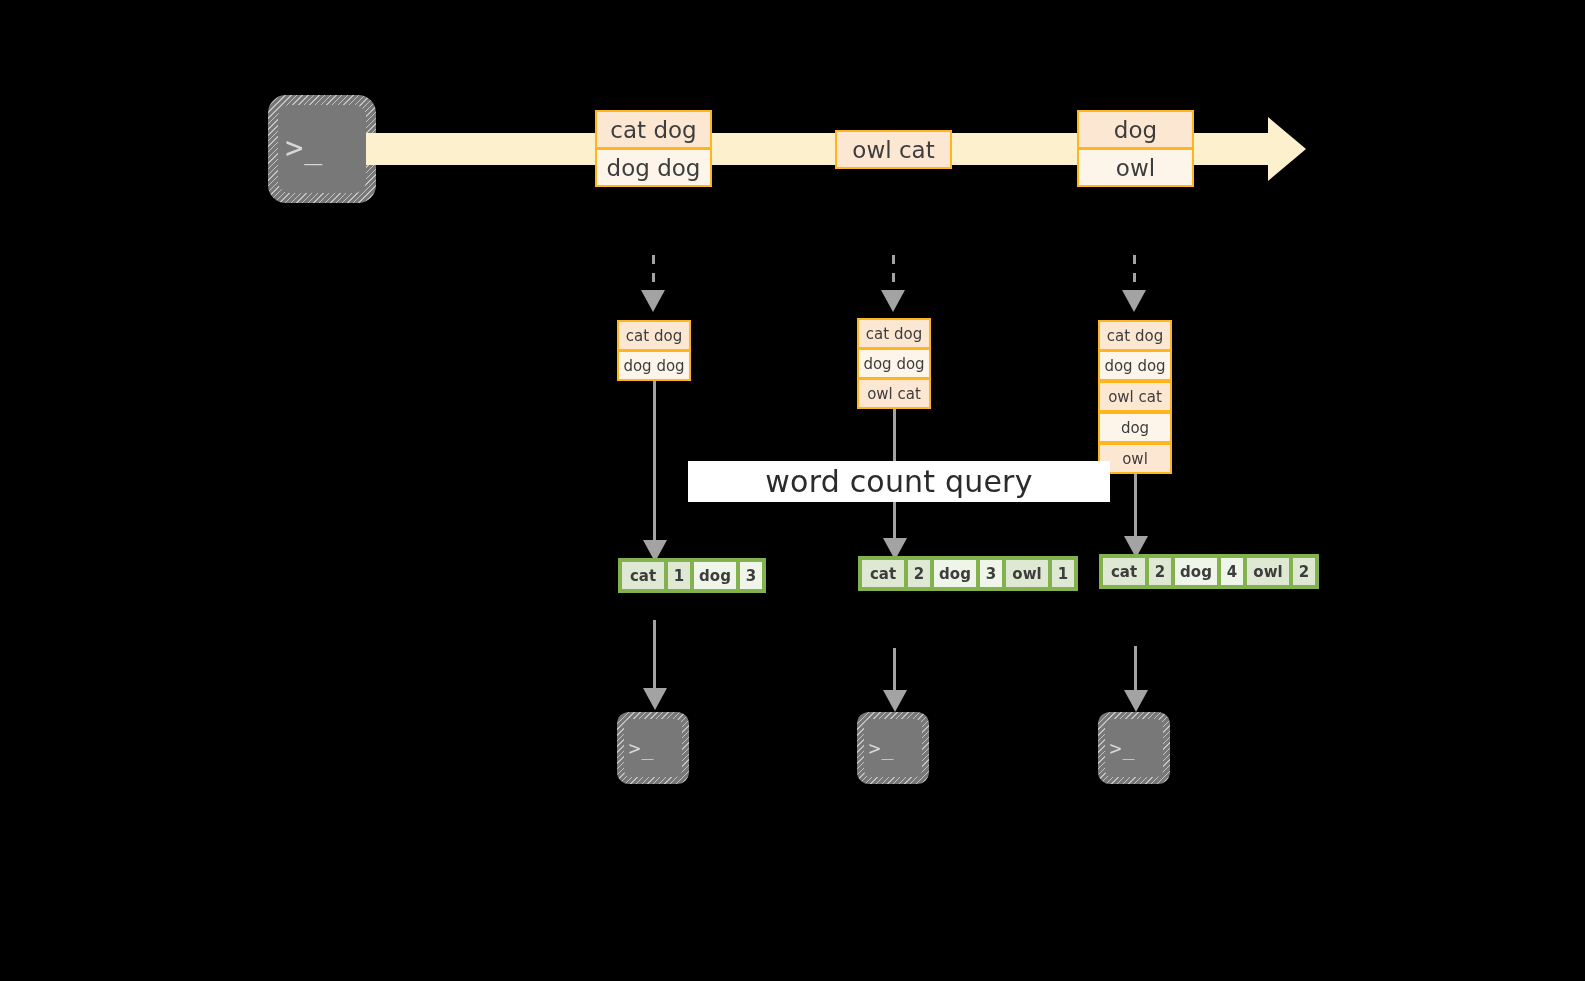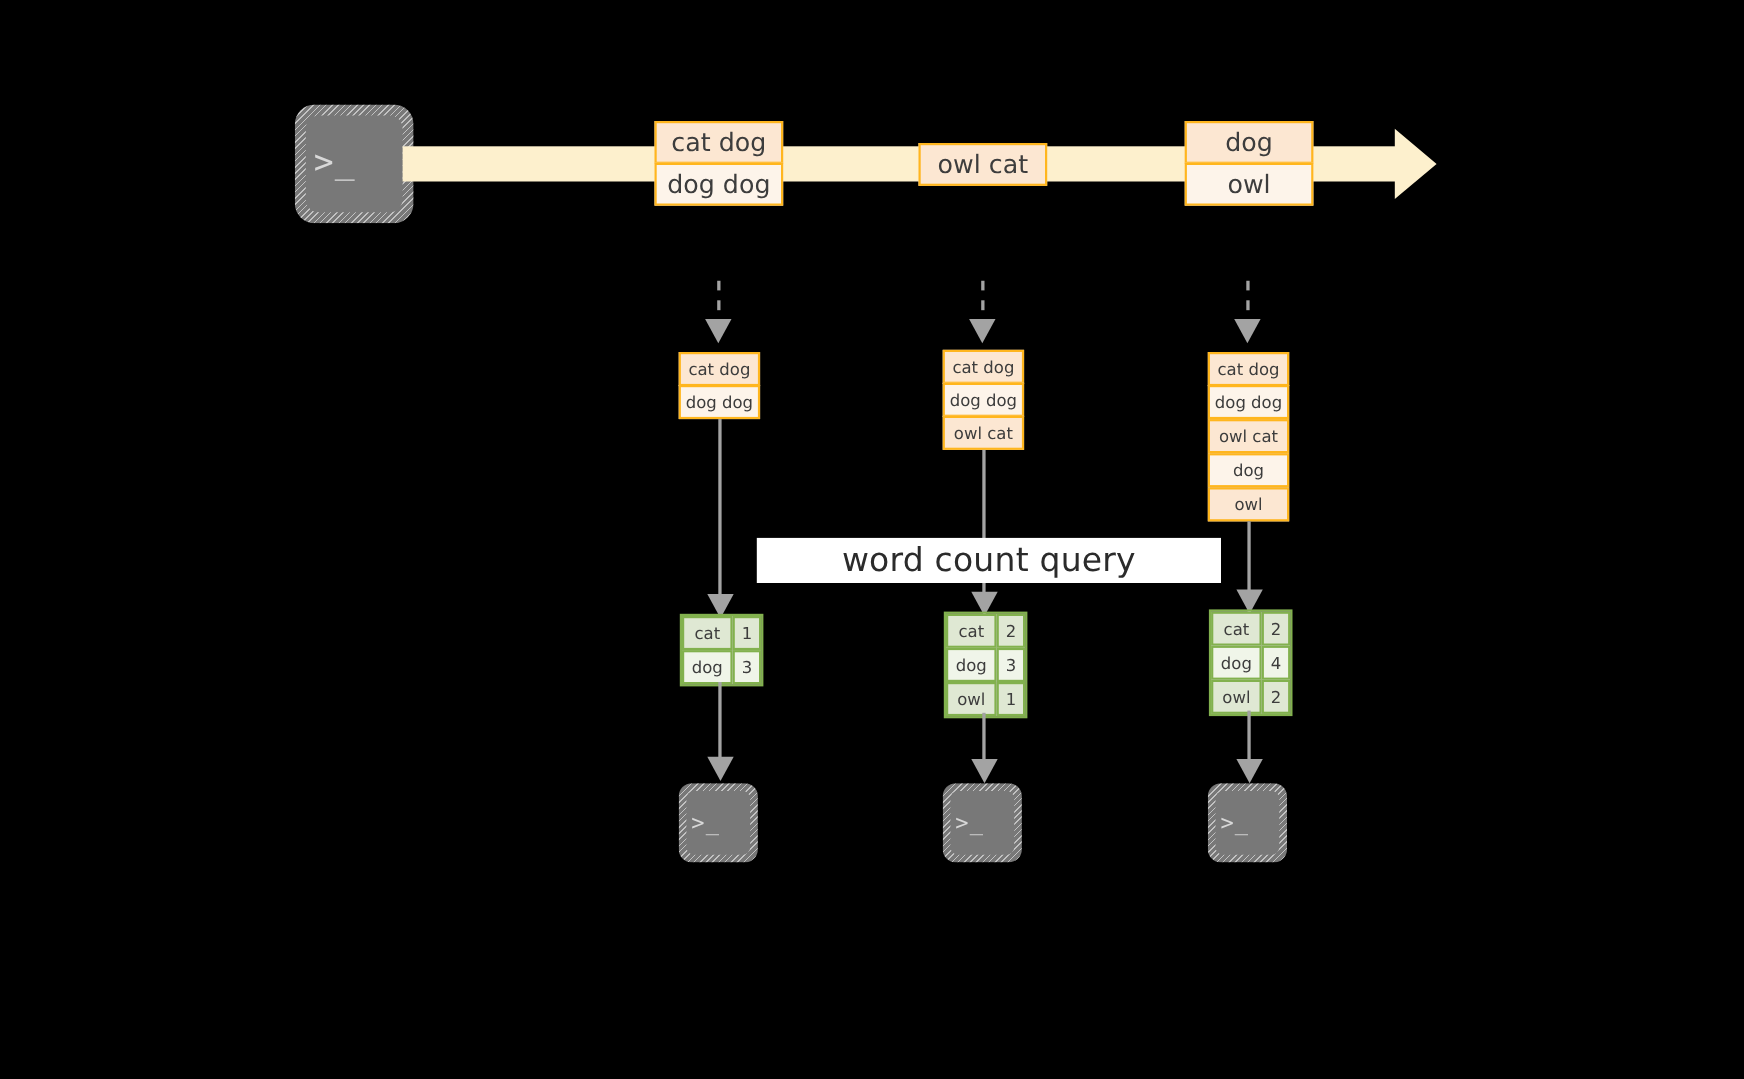--- a/index.html
+++ b/index.html
@@ -108,21 +108,22 @@
   }
   .stackbox.dark  { background: #fce7d2; }
   .stackbox.light { background: #fdf4ea; }
 
   
   .gtable {
     position: absolute;
     box-sizing: border-box;
     border: 2px solid #82b14e;
     display: flex;
-    flex-direction: column;
+    flex-direction: row;
+    font-weight: bold;
   }
   .grow {
     display: flex;
     flex-direction: row;
     height: 31px;
     box-sizing: border-box;
   }
   .gcell {
     box-sizing: border-box;
     border: 2px solid #82b14e;
@@ -162,21 +163,20 @@
   .banner {
     position: absolute;
     background: #ffffff;
     color: #2b2b2b;
     font-size: 30px;
     display: flex;
     align-items: center;
     justify-content: center;
     white-space: nowrap;
     letter-spacing: 0.2px;
-    margin-top: 28px;
   }
 </style>
 </head>
 <body>
 
 <div id="canvas">
 
   <div class="term big" style="left:268px; top:95px;">
     <div class="term-inner"></div>
     <div class="term-glyph">&gt;_</div>

